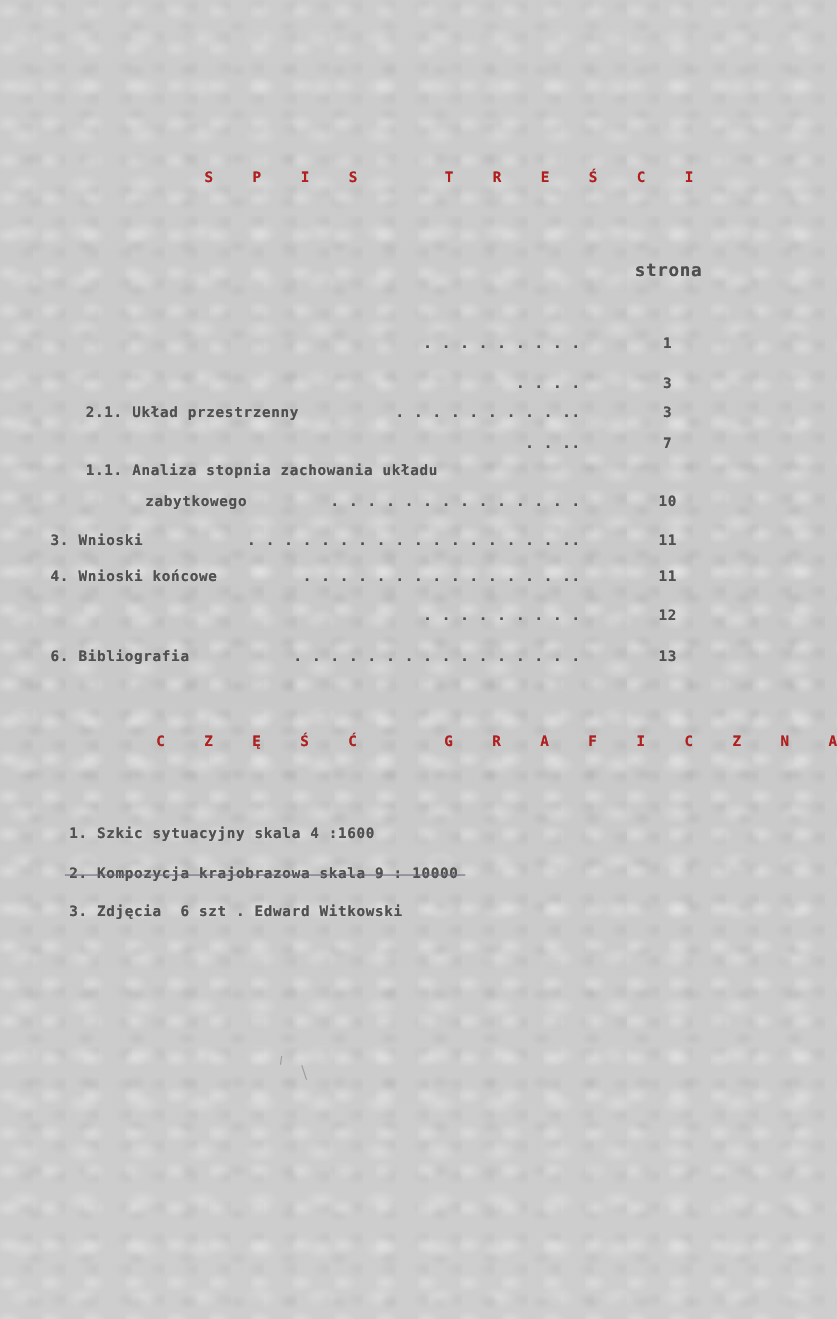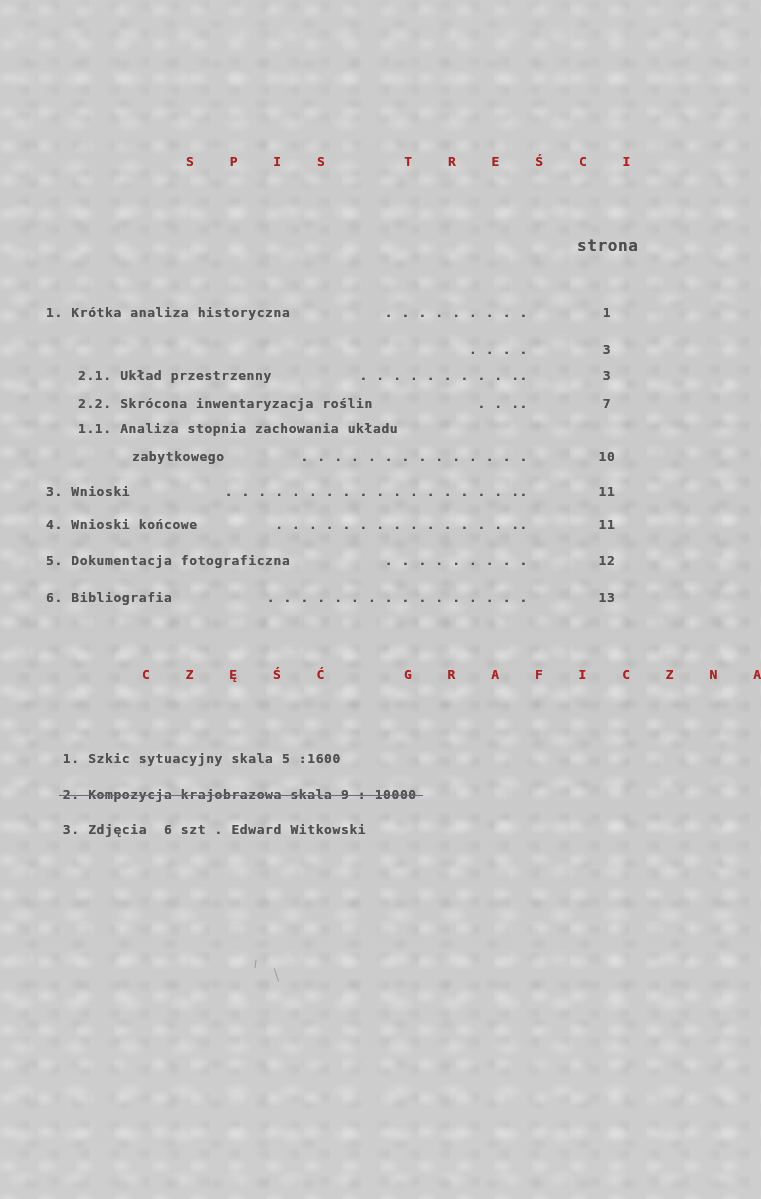--- a/index.html
+++ b/index.html
@@ -93,38 +93,36 @@
 <div class="paper-shade"></div>
 
 <div class="fiber" style="left:276px; top:968px; height:14px; transform:rotate(-18deg);"></div>
 <div class="fiber" style="left:255px; top:960px; height:8px; transform:rotate(8deg);"></div>
 
 <div class="typed spaced-heading" style="left:186px; top:154px;">S P I S   T R E Ś C I</div>
 
 <div class="typed page-label" style="left:577px; top:236px;">strona</div>
 
 <div class="toc-row" style="top:305px;">
-  <span class="typed entry"><span>1.</span> <span>Krótka analiza historyczna</span></span>
   <span class="typed leader">. . . . . . . . .</span>
   <span class="typed pagenum">1</span>
 </div>
 
 <div class="toc-row" style="top:342px;">
   <span class="typed leader">. . . .</span>
   <span class="typed pagenum">3</span>
 </div>
 
 <div class="toc-row" style="top:368px; left:78px; width:558px;">
   <span class="typed entry"><span>2.1.</span> <span>Układ przestrzenny</span></span>
   <span class="typed leader">. . . . . . . . . ..</span>
   <span class="typed pagenum">3</span>
 </div>
 
 <div class="toc-row" style="top:396px; left:78px; width:558px;">
-  <span class="typed entry"><span>2.2.</span> <span>Skrócona inwentaryzacja roślin</span></span>
   <span class="typed leader">. . ..</span>
   <span class="typed pagenum">7</span>
 </div>
 
 <div class="toc-row" style="top:421px; left:78px; width:558px;">
   <span class="typed entry"><span>1.1.</span> <span>Analiza stopnia zachowania układu</span></span>
   <span class="typed leader"></span>
   <span class="typed pagenum"></span>
 </div>
 
@@ -140,35 +138,34 @@
   <span class="typed pagenum">11</span>
 </div>
 
 <div class="toc-row" style="top:517px;">
   <span class="typed entry"><span>4.</span> <span>Wnioski końcowe</span></span>
   <span class="typed leader">. . . . . . . . . . . . . . ..</span>
   <span class="typed pagenum">11</span>
 </div>
 
 <div class="toc-row" style="top:553px;">
-  <span class="typed entry"><span>5.</span> <span>Dokumentacja fotograficzna</span></span>
   <span class="typed leader">. . . . . . . . .</span>
   <span class="typed pagenum">12</span>
 </div>
 
 <div class="toc-row" style="top:590px;">
   <span class="typed entry"><span>6.</span> <span>Bibliografia</span></span>
   <span class="typed leader">. . . . . . . . . . . . . . . .</span>
   <span class="typed pagenum">13</span>
 </div>
 
 <div class="typed spaced-heading" style="left:142px; top:667px;">C Z Ę Ś Ć   G R A F I C Z N A</div>
 
 <div class="typed" style="left:46px; top:736px;">
-  <span>1.</span> <span>Szkic sytuacyjny skala 5 :1600</span>
+  <span>1.</span> <span>Szkic sytuacyjny skala 4 :1600</span>
 </div>
 
 <div class="typed" style="left:46px; top:772px;">
   <span class="strike"><span>2.</span> <span>Kompozycja krajobrazowa skala 9 : 10000</span></span>
 </div>
 
 <div class="typed" style="left:46px; top:807px;">
   <span>3.</span> <span>Zdjęcia  6 szt . Edward Witkowski</span>
 </div>
 

